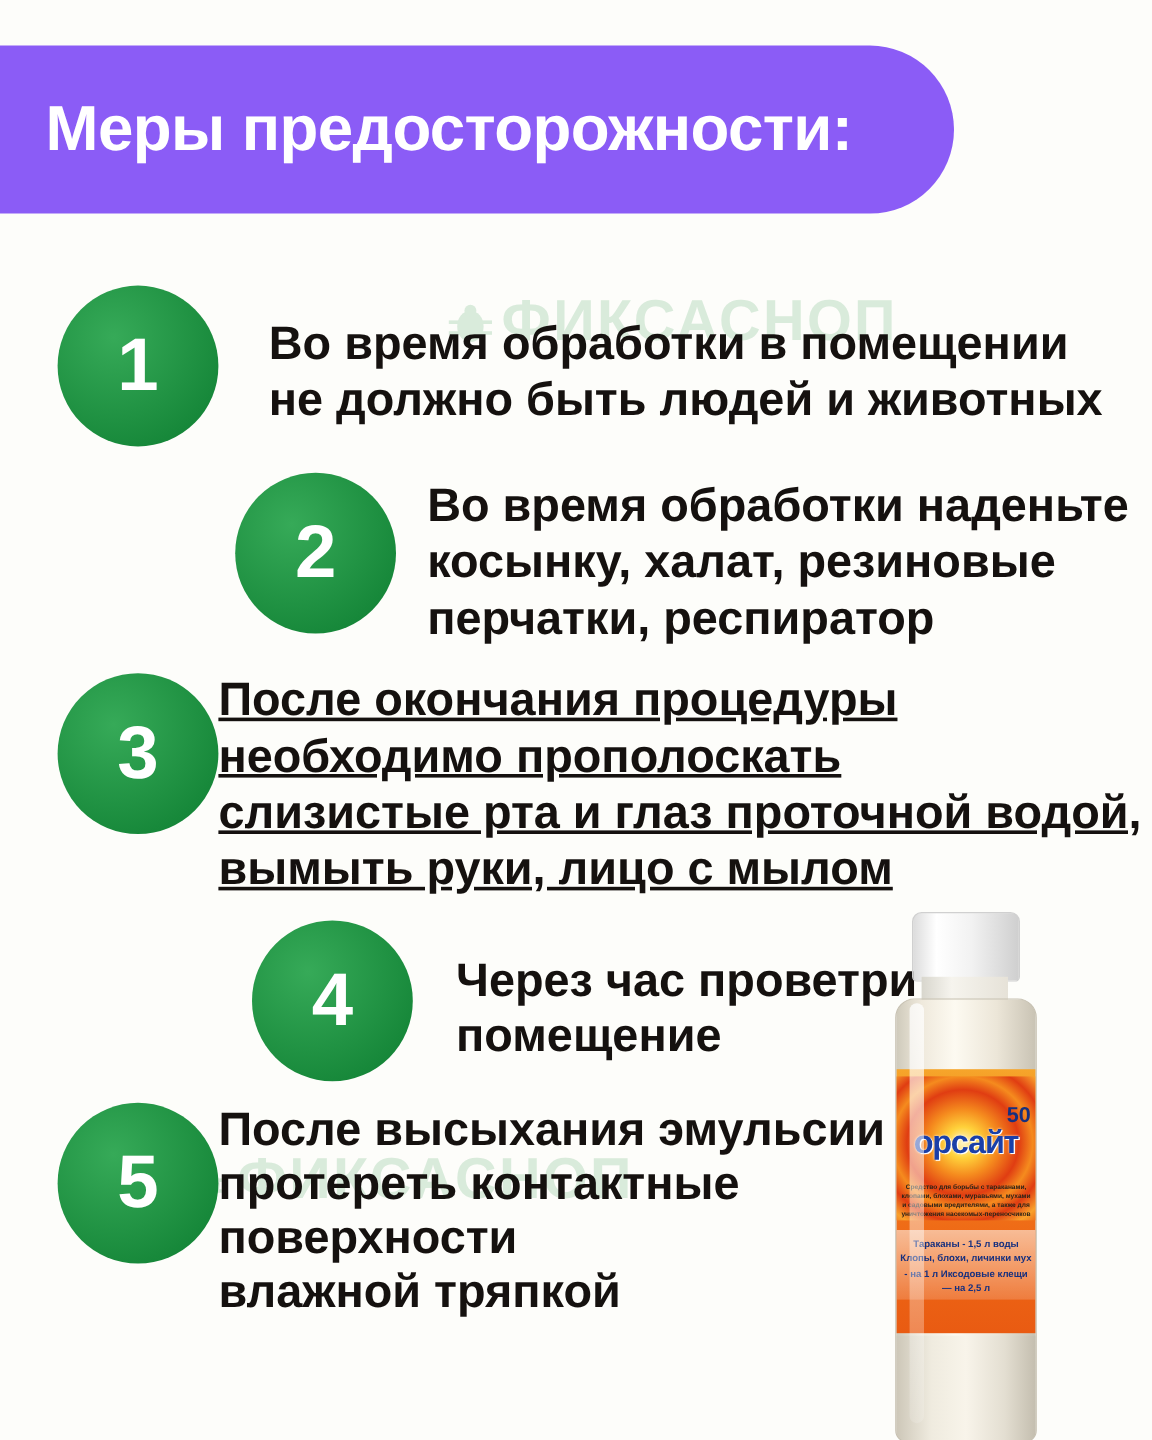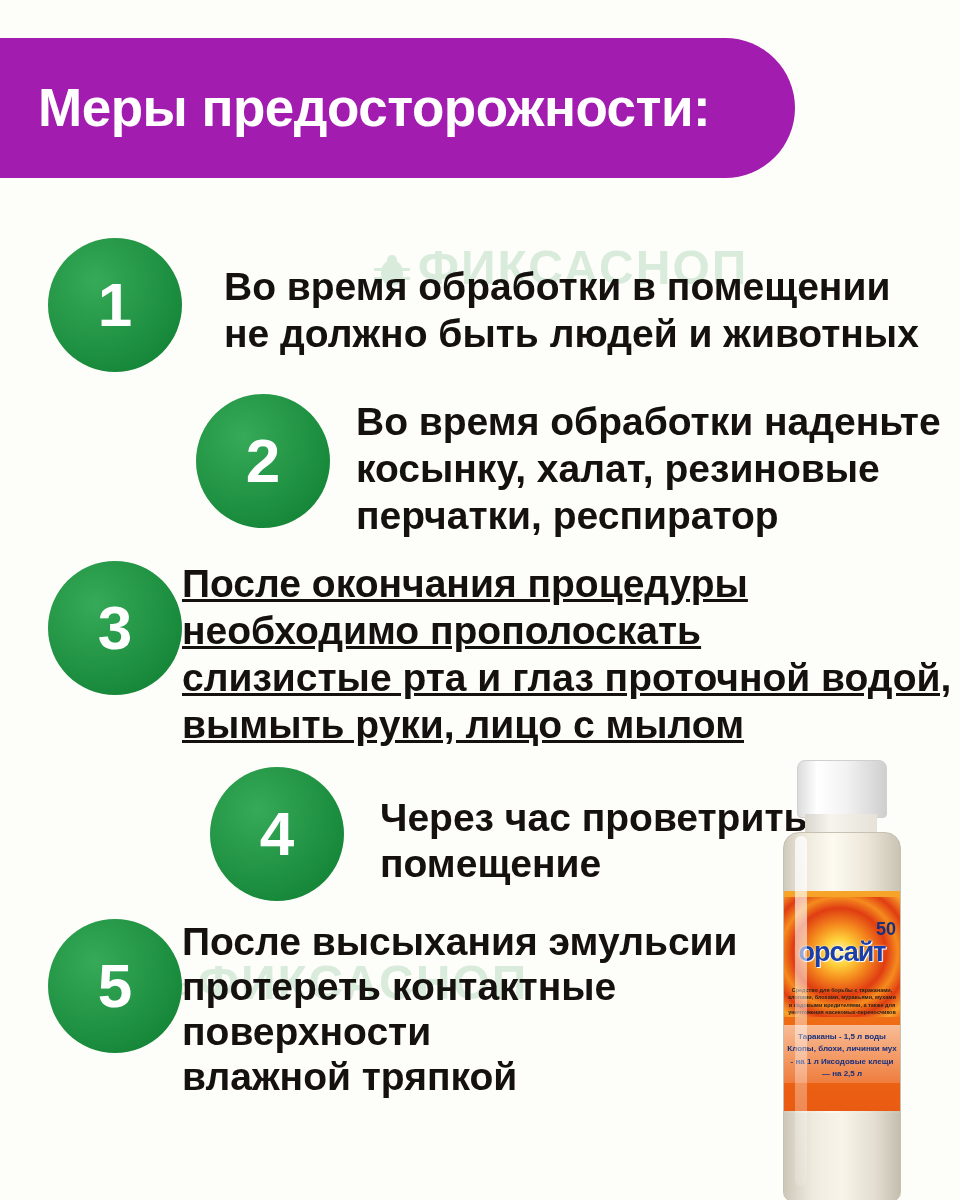--- a/index.html
+++ b/index.html
@@ -15,21 +15,21 @@
     overflow: hidden;
   }
 
   
   .header-banner {
     position: absolute;
     left: 0;
     top: 38px;
     width: 795px;
     height: 140px;
-    background: #a21caf;
+    background: #8b5cf6;
     border-top-right-radius: 70px;
     border-bottom-right-radius: 70px;
     display: flex;
     align-items: center;
   }
   .header-title {
     color: #ffffff;
     font-size: 53px;
     font-weight: bold;
     letter-spacing: -0.5px;
@@ -111,21 +111,21 @@
   .step-4 .bubble { margin-left: 210px; }
   .step-4 .step-text { margin-left: 36px; padding-top: 28px; }
 
   .step-5 { margin-top: 18px; }
   .step-5 .bubble { margin-left: 48px; }
   .step-5 .step-text { padding-top: 0px; line-height: 1.16; }
 
   
   .bottle {
     position: absolute;
-    left: 775px;
+    left: 738px;
     top: 760px;
     width: 130px;
     height: 384px;
     z-index: 3;
   }
   .bottle-cap {
     position: absolute;
     left: 22px;
     top: 0;
     width: 88px;

